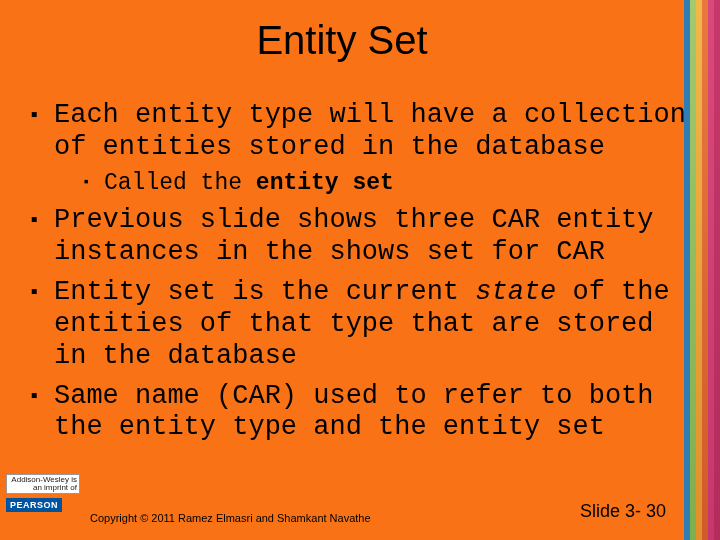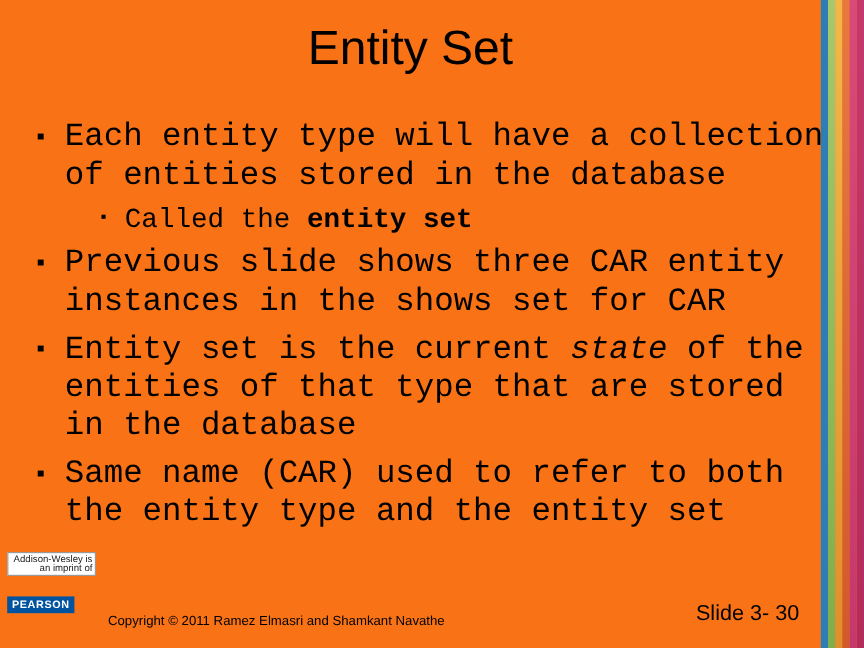--- a/index.html
+++ b/index.html
@@ -111,21 +111,21 @@
     font-size: 8px;
     color: #222;
     line-height: 1.0;
     border: 1px solid #999;
     padding: 1px 2px;
     display: block;
     text-align: right;
     background: #fff;
   }
   .pearson {
-    margin-top: 17px;
+    margin-top: 4px;
     background: #00539f;
     color: #fff;
     font-size: 9px;
     font-weight: bold;
     padding: 2px 4px;
     display: inline-block;
     letter-spacing: 0.5px;
   }
   .copyright {
     position: absolute;

